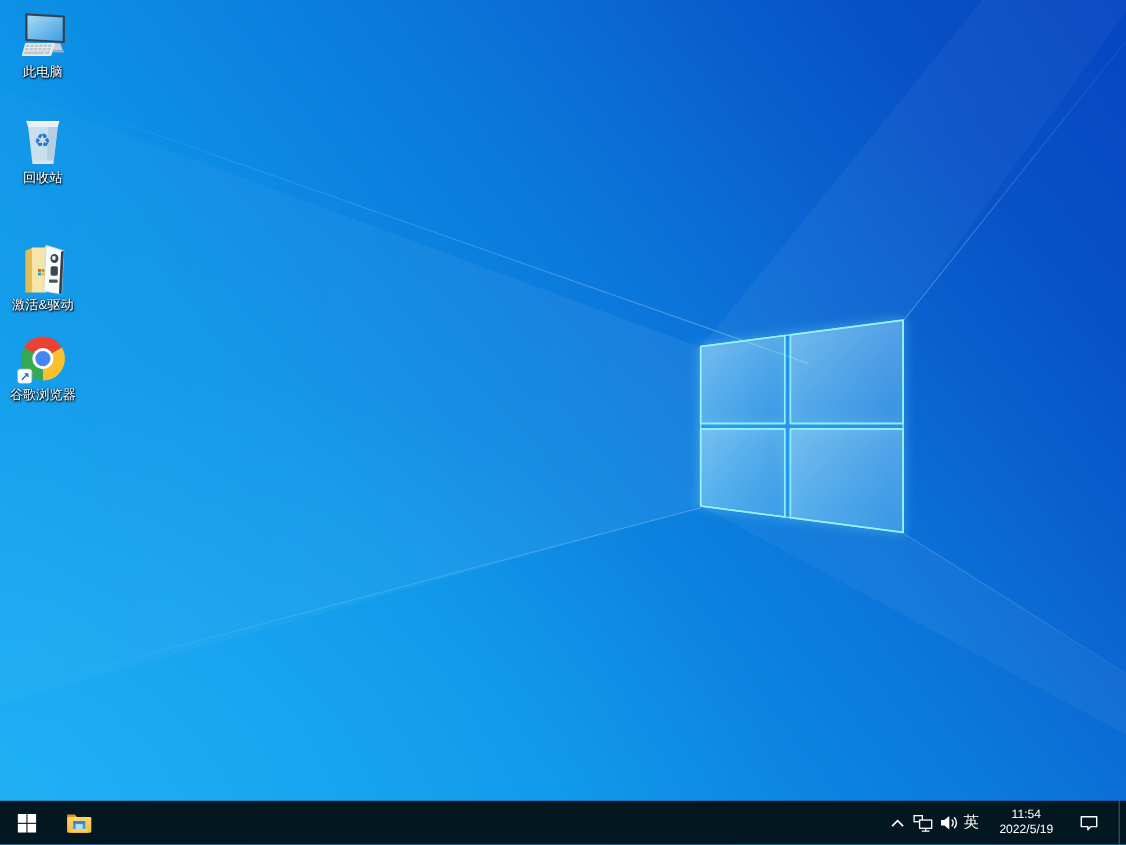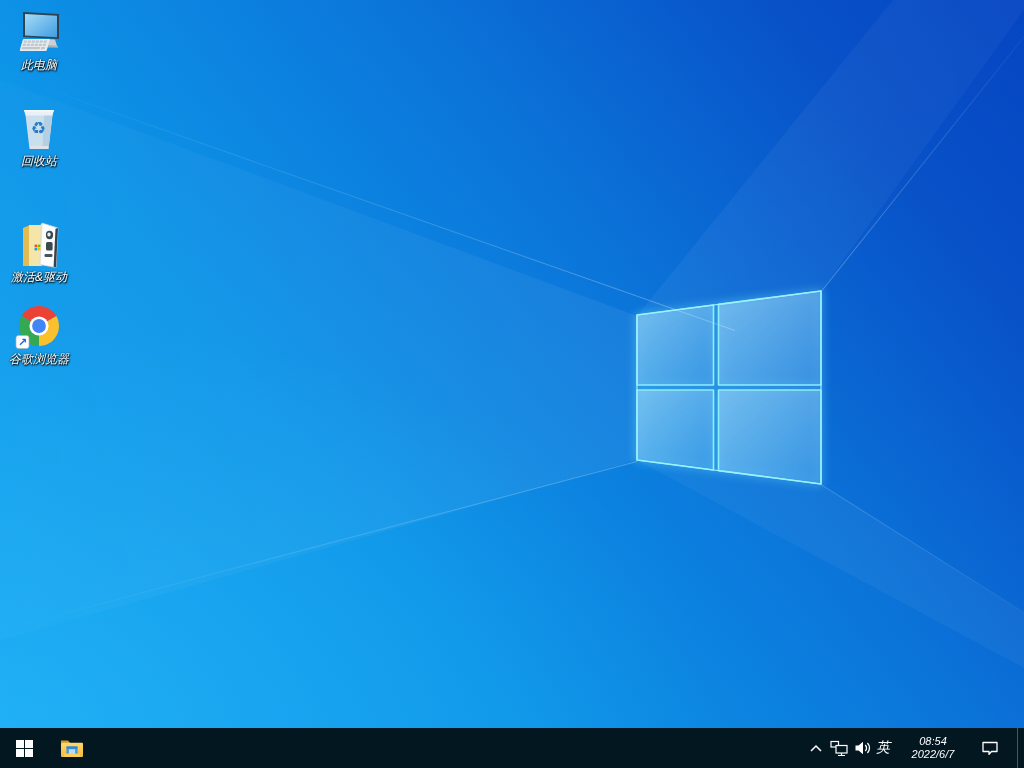--- a/index.html
+++ b/index.html
@@ -1,17 +1,17 @@
 <!DOCTYPE html>
 <html><head>
 <meta charset="utf-8">
 <style>
   html,body{margin:0;padding:0;width:1024px;height:768px;overflow:hidden;
     font-family:"Liberation Sans","DejaVu Sans",sans-serif;}
-  .screen{position:relative;width:1024px;height:768px;overflow:hidden;background:#0a6cd4;font-style:italic;}
+  .screen{position:relative;width:1024px;height:768px;overflow:hidden;background:#0a6cd4;}
 
   
   .wallpaper{position:absolute;inset:0;
     background:
       radial-gradient(120% 90% at 4% 92%, rgba(60,200,255,.28), rgba(60,200,255,0) 55%),
       linear-gradient(52deg, #16a8f2 0%, #0d95e8 34%, #0b74d9 62%, #0852c8 84%, #0545c2 100%);}
   .beam{position:absolute;inset:0;pointer-events:none;}
   .beam-left{clip-path:polygon(0px 80px,637px 316px,637px 460px,0px 640px);
     background:linear-gradient(to right, rgba(255,255,255,.02), rgba(255,255,255,.085));}
   .beam-topright{clip-path:polygon(637px 316px,821px 291px,1024px 10px,1024px 0px,893px 0px);
@@ -225,22 +225,22 @@
         <path d="M11.2,5 a4,4 0 0 1 0,6" fill="none" stroke="#ffffff" stroke-width="1.3"></path>
         <path d="M13.4,3 a7,7 0 0 1 0,10" fill="none" stroke="#ffffff" stroke-width="1.3"></path>
       </svg>
     </div>
 
     <div class="tb-btn tb-ime">
       <span>英</span>
     </div>
 
     <div class="tb-btn tb-clock">
-      <span>08:54</span>
-      <span>2022/6/7</span>
+      <span>11:54</span>
+      <span>2022/5/19</span>
     </div>
 
     <div class="tb-btn tb-action">
       <svg width="18" height="16" viewBox="0 0 18 16">
         <path d="M2,2.5 L16,2.5 L16,11.5 L10.5,11.5 L8,14.4 L8,11.5 L2,11.5 Z" fill="none" stroke="#ffffff" stroke-width="1.3" stroke-linejoin="round"></path>
       </svg>
     </div>
 
     <div class="tb-btn tb-showdesktop"></div>
   </div>

